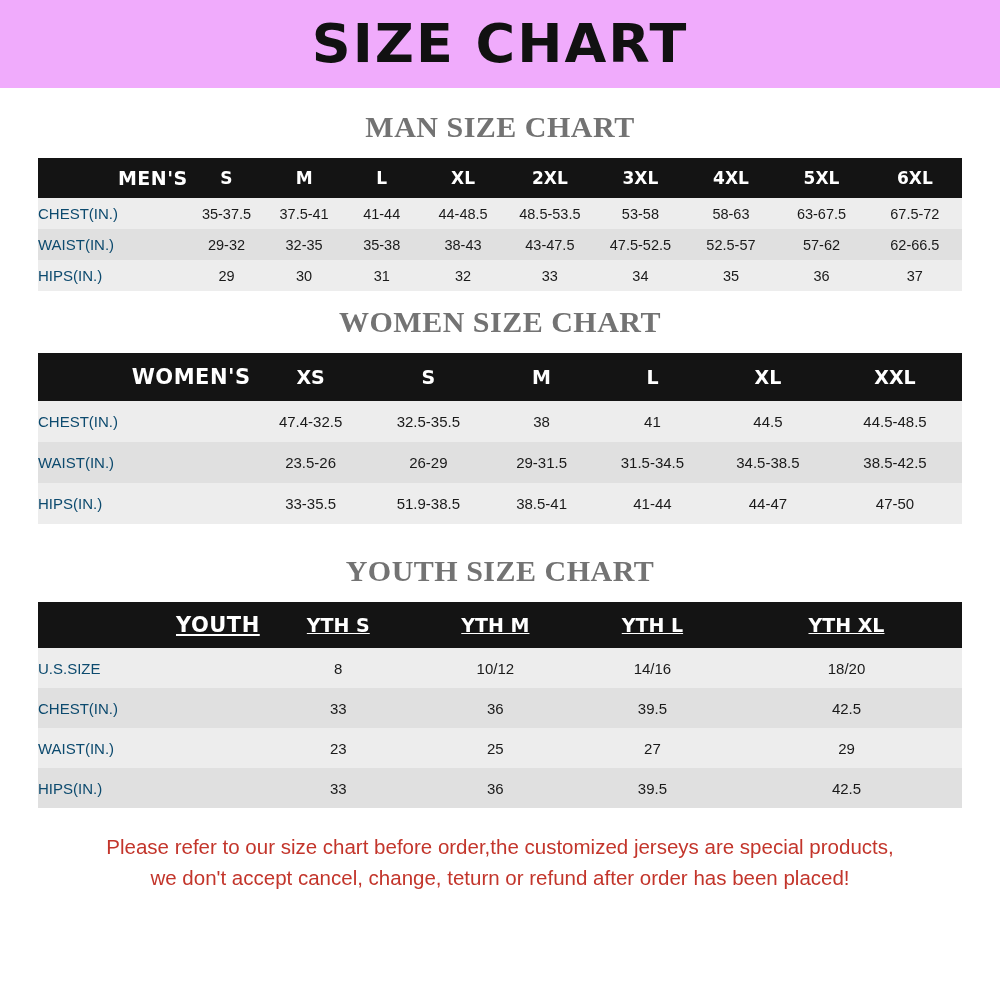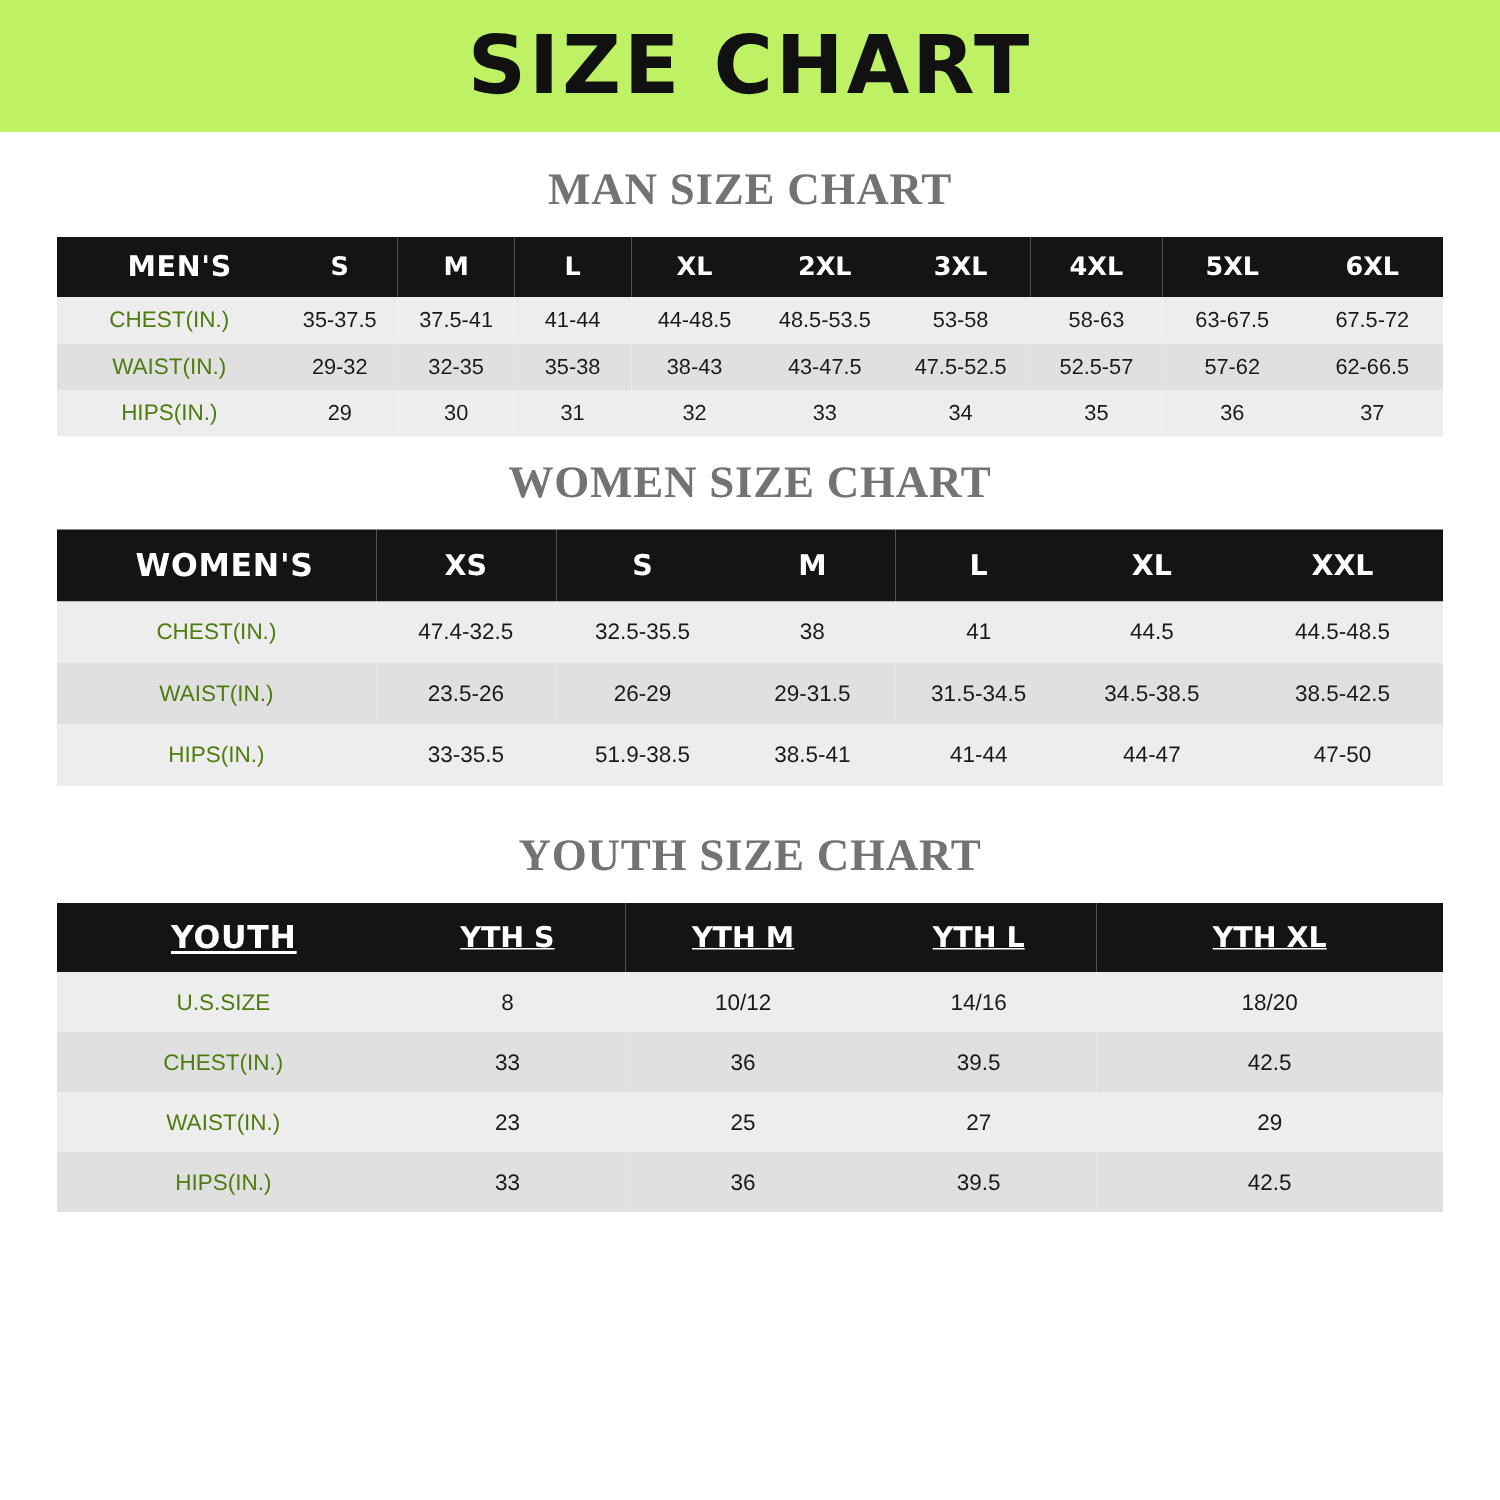--- a/index.html
+++ b/index.html
@@ -17,21 +17,21 @@
     width: 1000px;
     height: 1000px;
     position: relative;
     box-sizing: border-box;
     background: #ffffff;
   }
 
   
   .banner {
     height: 88px;
-    background: #bef264;
+    background: #f0abfc;
     display: flex;
     align-items: center;
     justify-content: center;
   }
   .banner-title {
     font-family: "DejaVu Sans", sans-serif;
     font-weight: bold;
     font-size: 54px;
     letter-spacing: 2px;
     color: #111111;
@@ -75,44 +75,44 @@
   .hdr-row th {
     color: #ffffff;
     font-family: "DejaVu Sans", sans-serif;
     font-weight: bold;
     font-size: 17px;
     height: 40px;
     text-align: center;
     vertical-align: middle;
   }
   .hdr-row th.first-col {
-    text-align: center;
+    text-align: right;
     padding-left: 14px;
     font-size: 19px;
     letter-spacing: 0.5px;
   }
 
   
   .size-table tbody tr {
     height: 31px;
   }
   .size-table tbody tr.shade-a td { background: #ededed; }
   .size-table tbody tr.shade-b td { background: #e0e0e0; }
   .size-table tbody td {
     color: #1a1a1a;
     font-size: 14.5px;
     text-align: center;
     vertical-align: middle;
     height: 31px;
     font-family: "Liberation Sans", sans-serif;
   }
   .size-table tbody td.first-col {
-    text-align: center;
+    text-align: left;
     font-size: 15px;
-    color: #4d7c0f;
+    color: #0c4a6e;
     margin-left: 32px;
   }
 
   
   .tbl-women tbody td { font-size: 15px; }
   .tbl-women .hdr-row th { font-size: 19px; }
   .tbl-women .hdr-row th.first-col { font-size: 21px; padding-left: 11px; }
   .tbl-women tbody tr { height: 41px; }
   .tbl-women tbody td { height: 41px; }
 
@@ -316,14 +316,18 @@
           <td class="first-col">HIPS(IN.)</td>
           <td>33</td>
           <td>36</td>
           <td>39.5</td>
           <td>42.5</td>
         </tr>
       </tbody>
     </table>
   </div>
 
+  <div class="footer-note">
+    <div>Please refer to our size chart before order,the customized jerseys are special products,</div>
+    <div>we don't accept cancel, change, teturn or refund after order has been placed!</div>
+  </div>
 
 </div>
 
 </body></html>

